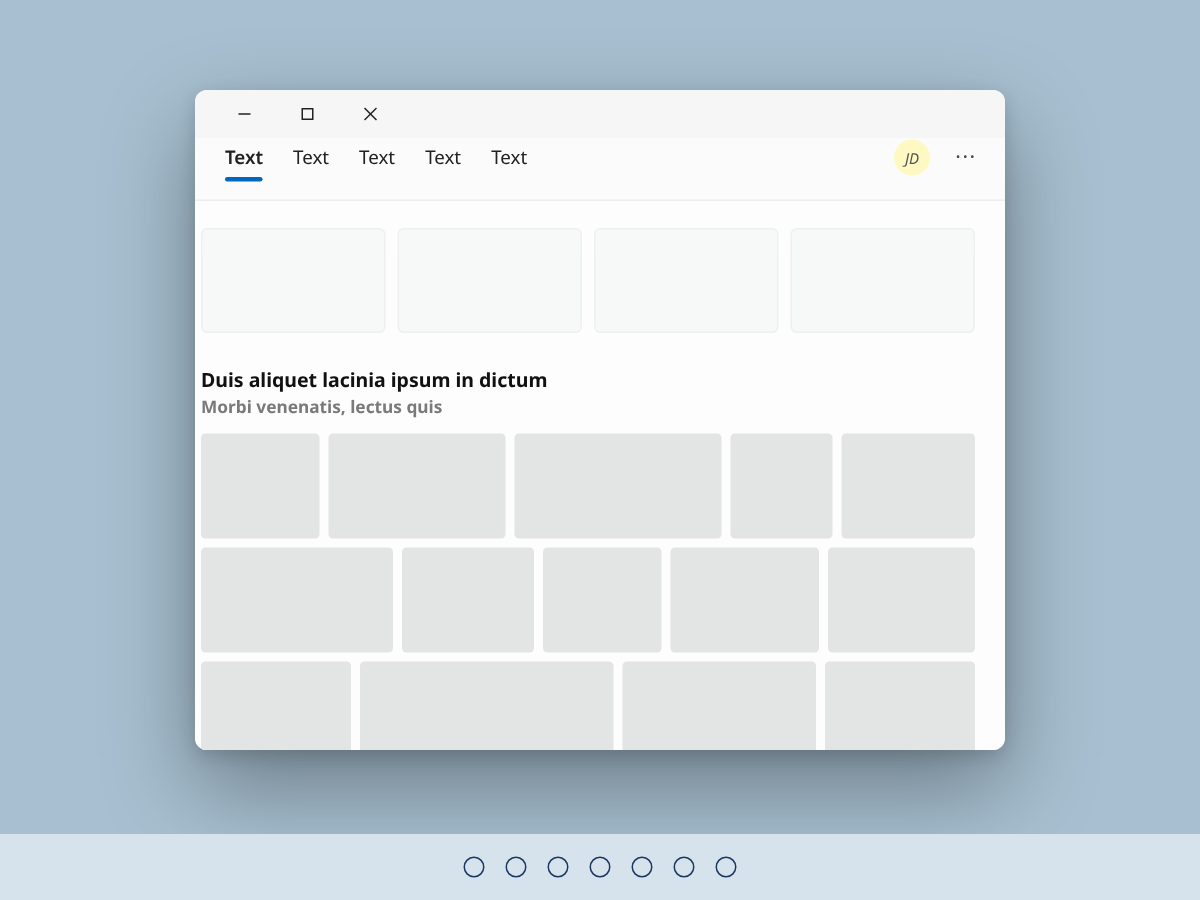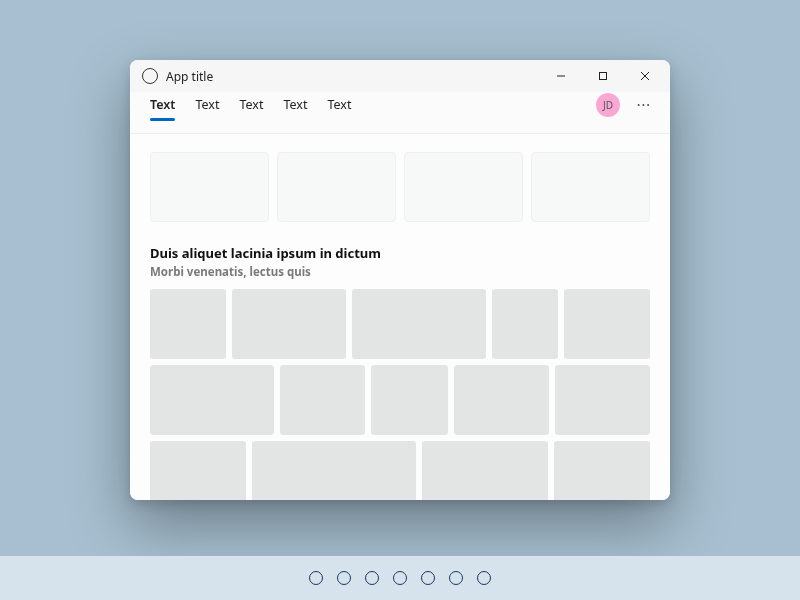--- a/index.html
+++ b/index.html
@@ -83,36 +83,36 @@
     position: absolute;
     left: 0; right: 0; bottom: 2px;
     height: 3px;
     background: #0067c0;
     border-radius: 2px;
   }
   .tabbar-right { display: flex; align-items: center; gap: 10px; }
   .avatar {
     width: 24px; height: 24px;
     border-radius: 50%;
-    background: #f9a8d4;
+    background: #fef9c3;
     color: #555;
     font-size: 10px;
-    display: flex; align-items: center; justify-content: center;
+    display: flex; align-items: center; justify-content: center; font-style: italic;
   }
   .more-btn {
     width: 28px; height: 28px;
     display: flex; align-items: center; justify-content: center;
     color: #444;
     font-size: 14px;
     letter-spacing: 1px;
   }
   
   .content {
     flex: 1;
-    padding: 18px 20px 0 20px;
+    padding: 18px 20px 0 4px;
     background: #fdfdfd;
     overflow: hidden;
   }
   .hero-row {
     display: flex;
     gap: 8px;
     margin-bottom: 22px;
   }
   .hero-card {
     flex: 1;
@@ -133,24 +133,20 @@
     background: #e3e4e4;
     border-radius: 3px;
     height: 70px;
   }
 </style>
 </head>
 <body>
 
 <div class="window">
   <div class="titlebar">
-    <div class="titlebar-left">
-      <span class="app-icon"></span>
-      <span class="app-title">App title</span>
-    </div>
     <div class="win-btns">
       <div class="win-btn">
         <svg width="10" height="10" viewBox="0 0 10 10">
             <line x1="1" y1="5" x2="9" y2="5" stroke="#222" stroke-width="1"></line>
           </svg>
       </div>
       <div class="win-btn">
         <svg width="10" height="10" viewBox="0 0 10 10">
             <rect x="1.5" y="1.5" width="7" height="7" fill="none" stroke="#222" stroke-width="1"></rect>
           </svg>

